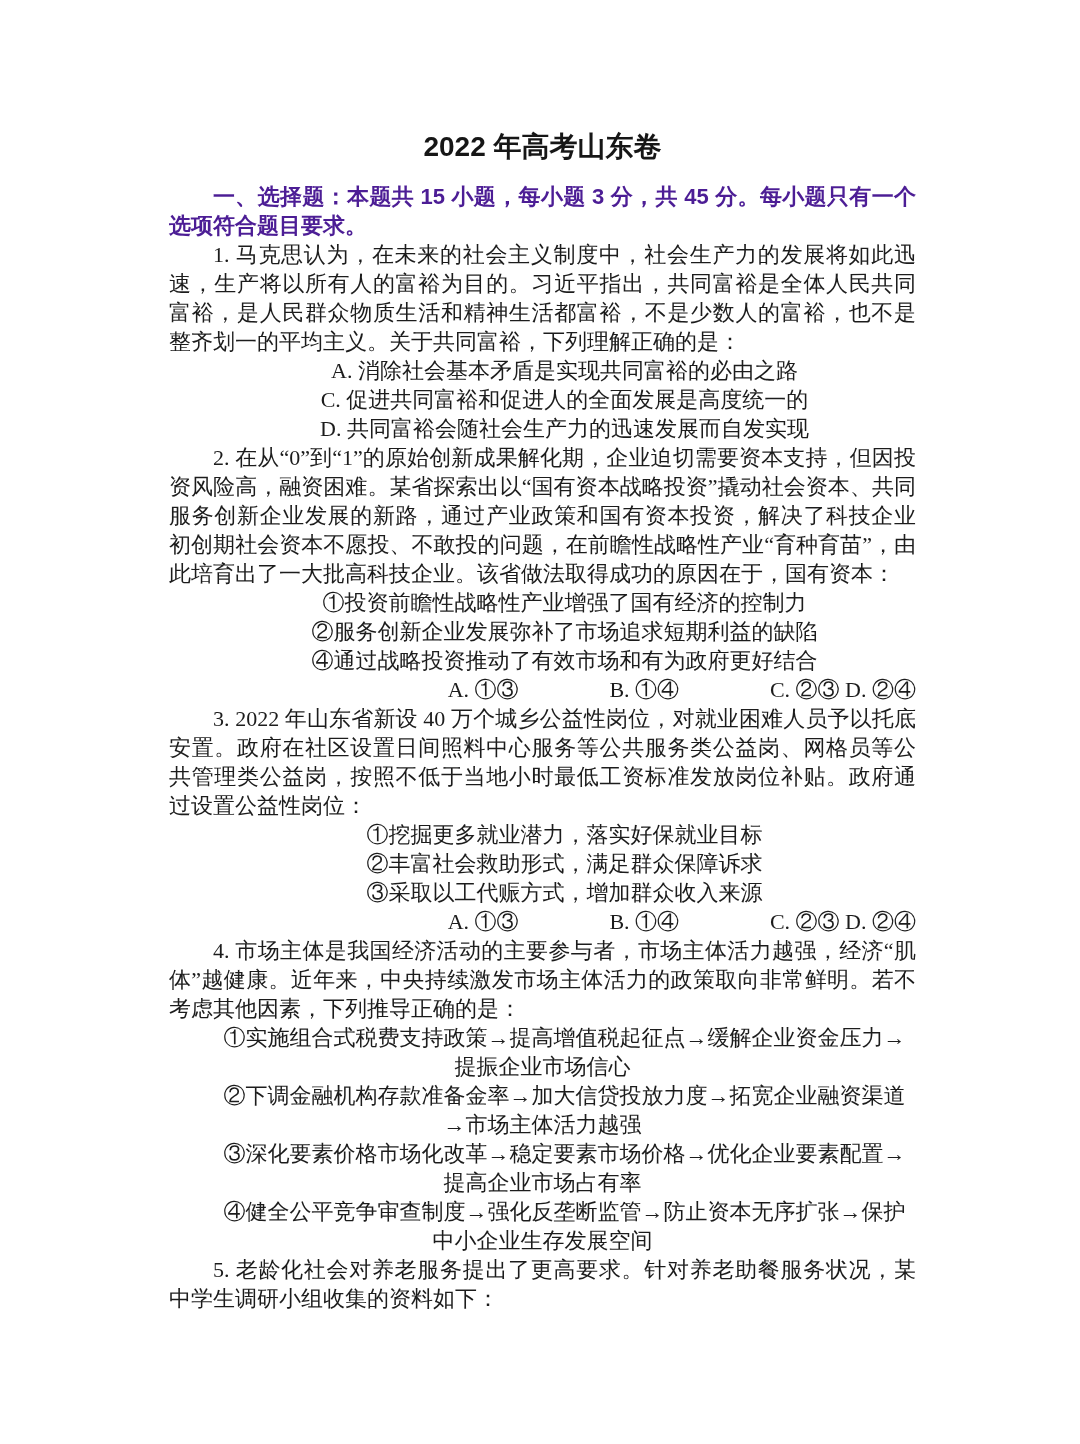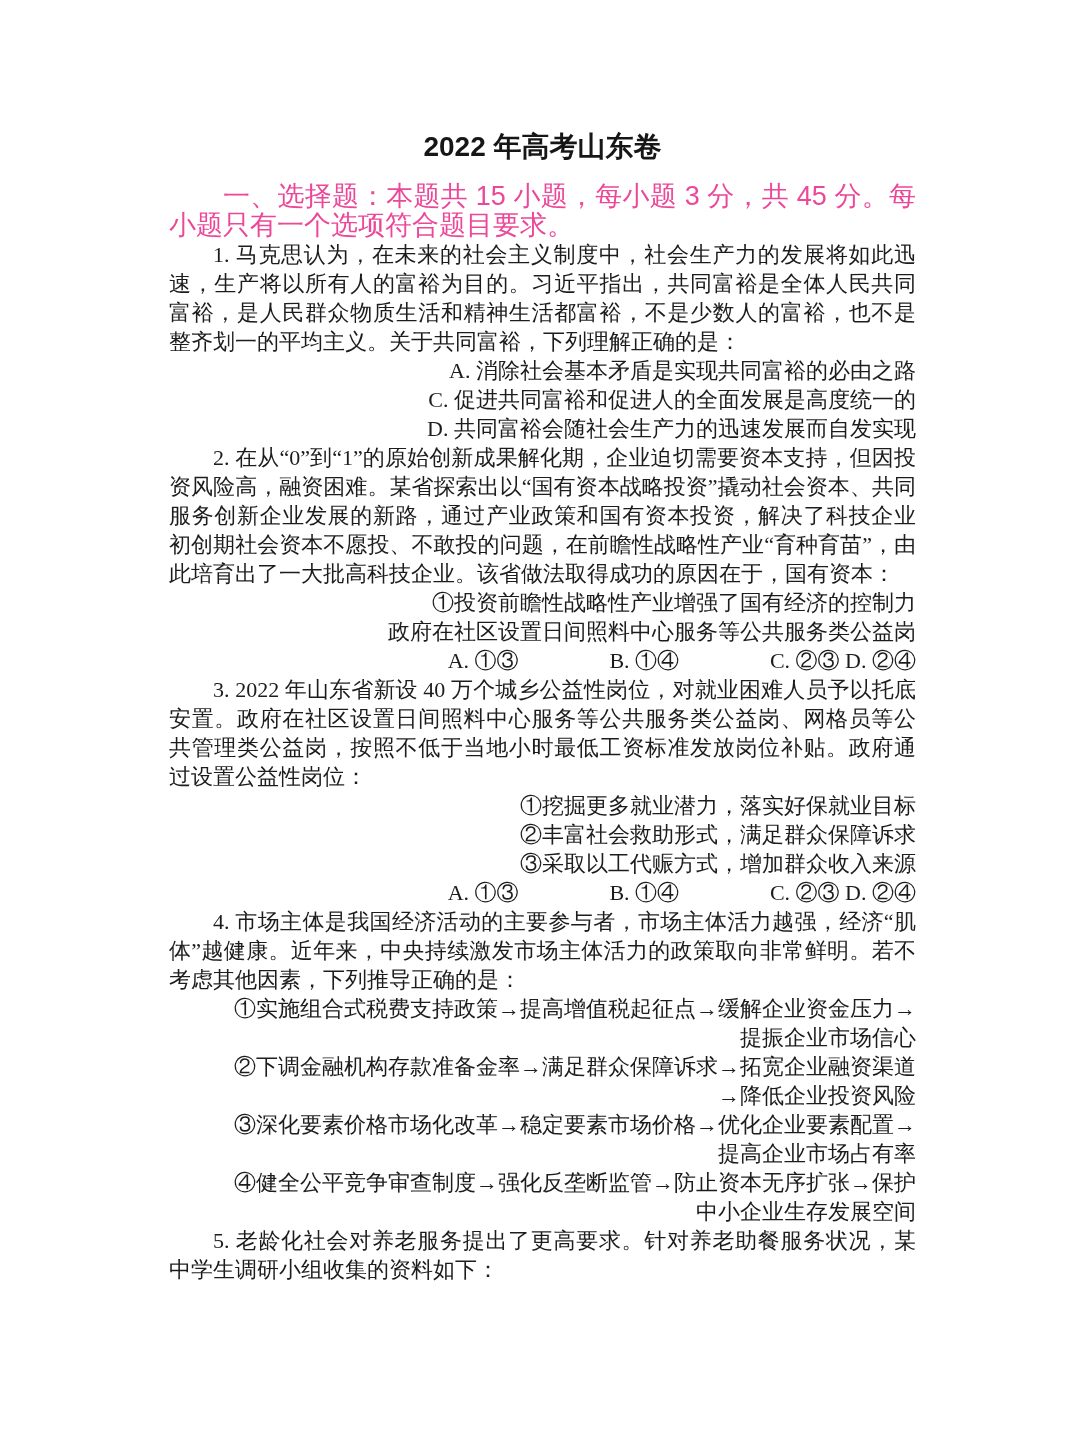--- a/index.html
+++ b/index.html
@@ -28,33 +28,33 @@
     font-weight: 700;
     font-size: 28px;
     line-height: 34px;
     color: #161616;
   }
   p {
     margin: 0;
   }
   .section-heading {
     font-family: "Liberation Sans", "DejaVu Sans", sans-serif;
-    font-weight: 400;
-    font-size: 27px;
+    font-weight: 700;
+    font-size: 22px;
     text-indent: 2em;
     text-align: justify;
-    color: #ec4899;
+    color: #4c1d95;
   }
   .stem {
     text-indent: 2em;
     text-align: justify;
   }
   .opt-line, .sub-item {
     text-indent: 2em;
-    text-align: right;
+    text-align: center;
   }
   .answer-row {
     padding-left: 44px;
     text-align: right;
   }
   .answer-row .answer-choice {
     display: inline-block;
     width: 155px;
     white-space: nowrap;
   }
@@ -71,40 +71,41 @@
 
   <p class="section-heading">一、选择题：本题共 15 小题，每小题 3 分，共 45 分。每小题只有一个选项符合题目要求。</p>
 
   <p class="stem">1. 马克思认为，在未来的社会主义制度中，社会生产力的发展将如此迅速，生产将以所有人的富裕为目的。习近平指出，共同富裕是全体人民共同富裕，是人民群众物质生活和精神生活都富裕，不是少数人的富裕，也不是整齐划一的平均主义。关于共同富裕，下列理解正确的是：</p>
   <p class="opt-line">A. 消除社会基本矛盾是实现共同富裕的必由之路</p>
   <p class="opt-line">C. 促进共同富裕和促进人的全面发展是高度统一的</p>
   <p class="opt-line">D. 共同富裕会随社会生产力的迅速发展而自发实现</p>
 
   <p class="stem">2. 在从“0”到“1”的原始创新成果解化期，企业迫切需要资本支持，但因投资风险高，融资困难。某省探索出以“国有资本战略投资”撬动社会资本、共同服务创新企业发展的新路，通过产业政策和国有资本投资，解决了科技企业初创期社会资本不愿投、不敢投的问题，在前瞻性战略性产业“育种育苗”，由此培育出了一大批高科技企业。该省做法取得成功的原因在于，国有资本：</p>
   <p class="sub-item">①投资前瞻性战略性产业增强了国有经济的控制力</p>
-  <p class="sub-item">政府在社区设置日间照料中心服务等公共服务类公益岗</p>
+  <p class="sub-item">②服务创新企业发展弥补了市场追求短期利益的缺陷</p>
+  <p class="sub-item">④通过战略投资推动了有效市场和有为政府更好结合</p>
   <p class="answer-row">
     <span class="answer-choice">A. ①③</span>
     <span class="answer-choice">B. ①④</span>
     <span class="answer-choice">C. ②③</span>
     <span class="answer-choice">D. ②④</span>
   </p>
 
   <p class="stem">3. 2022 年山东省新设 40 万个城乡公益性岗位，对就业困难人员予以托底安置。政府在社区设置日间照料中心服务等公共服务类公益岗、网格员等公共管理类公益岗，按照不低于当地小时最低工资标准发放岗位补贴。政府通过设置公益性岗位：</p>
   <p class="sub-item">①挖掘更多就业潜力，落实好保就业目标</p>
   <p class="sub-item">②丰富社会救助形式，满足群众保障诉求</p>
   <p class="sub-item">③采取以工代赈方式，增加群众收入来源</p>
   <p class="answer-row">
     <span class="answer-choice">A. ①③</span>
     <span class="answer-choice">B. ①④</span>
     <span class="answer-choice">C. ②③</span>
     <span class="answer-choice">D. ②④</span>
   </p>
 
   <p class="stem">4. 市场主体是我国经济活动的主要参与者，市场主体活力越强，经济“肌体”越健康。近年来，中央持续激发市场主体活力的政策取向非常鲜明。若不考虑其他因素，下列推导正确的是：</p>
   <p class="sub-item">①实施组合式税费支持政策→提高增值税起征点→缓解企业资金压力→提振企业市场信心</p>
-  <p class="sub-item">②下调金融机构存款准备金率→满足群众保障诉求→拓宽企业融资渠道→降低企业投资风险</p>
+  <p class="sub-item">②下调金融机构存款准备金率→加大信贷投放力度→拓宽企业融资渠道→市场主体活力越强</p>
   <p class="sub-item">③深化要素价格市场化改革→稳定要素市场价格→优化企业要素配置→提高企业市场占有率</p>
   <p class="sub-item">④健全公平竞争审查制度→强化反垄断监管→防止资本无序扩张→保护中小企业生存发展空间</p>
 
   <p class="stem">5. 老龄化社会对养老服务提出了更高要求。针对养老助餐服务状况，某中学生调研小组收集的资料如下：</p>
 
 </div>
 
 </body></html>

